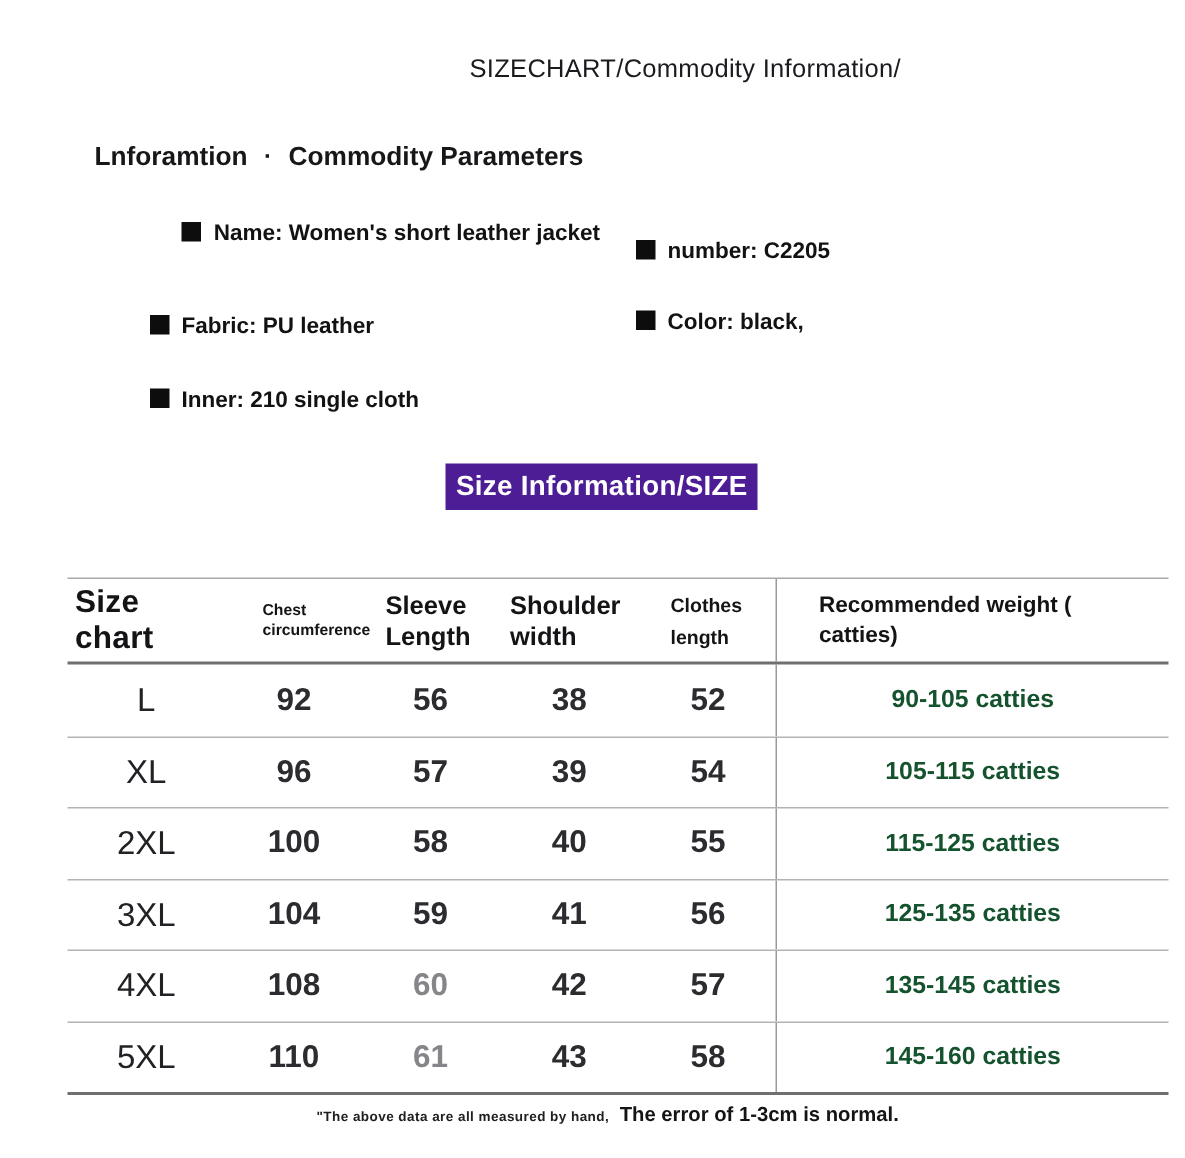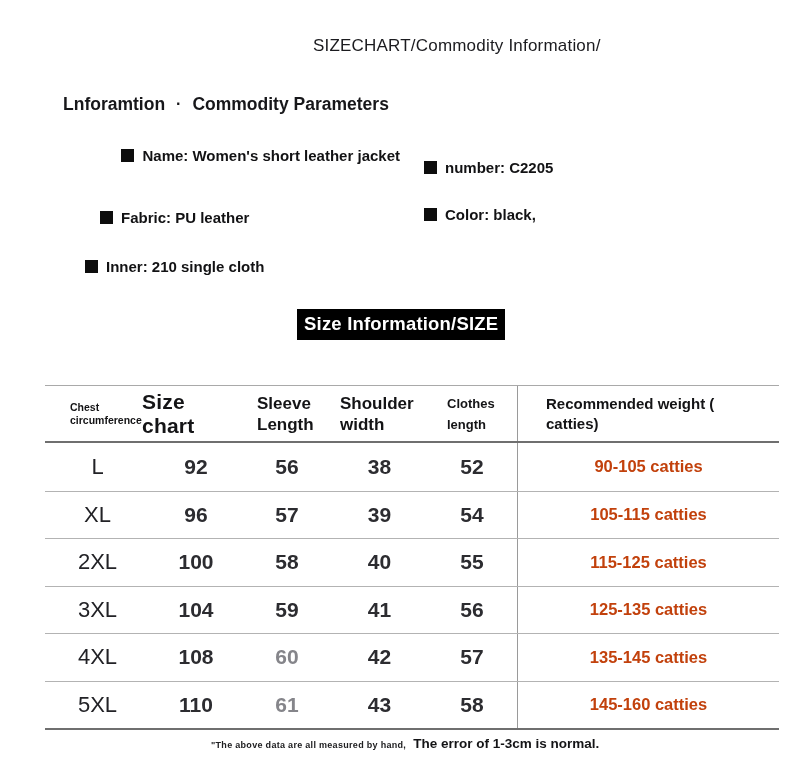--- a/index.html
+++ b/index.html
@@ -35,25 +35,25 @@
     width: 13px; height: 13px;
     background: #0d0d0d;
     margin-right: 8px;
     transform: translateY(1px);
     font-size: 0; line-height: 0;
   }
   .param-name   { left: 100px; top: 145px; width: 300px; text-align: right; }
   .param-number { left: 424px; top: 157px; }
   .param-fabric { left: 100px; top: 207px; }
   .param-color  { left: 424px; top: 204px; }
-  .param-inner  { left: 85px; top: 256px; }
+  .param-inner  { left: 100px; top: 256px; }
 
   .size-banner {
     left: 297px; top: 309px;
-    background: #000000;
+    background: #4c1d95;
     color: #ffffff;
     font-size: 18.5px; font-weight: bold;
     padding: 4px 7px 5px 7px;
     letter-spacing: 0.2px;
     text-align: right;
   }
 
   .size-table {
     left: 45px; top: 385px;
     width: 734px;
@@ -82,21 +82,21 @@
   .header .c1 { padding-left: 5px; font-size: 21px; letter-spacing: 0.2px; }
   .header .c2 { padding-left: 25px; font-size: 10.5px; line-height: 13px; }
   .header .c3 { padding-left: 15px; font-size: 17px; line-height: 21px; }
   .header .c4 { padding-left: 8px;  font-size: 17px; line-height: 21px; }
   .header .c5 { padding-left: 20px; font-size: 13px; line-height: 21px; }
   .header .c6 { padding-left: 28px; font-size: 15px; line-height: 20px; }
   .hlines span { display: block; }
 
   .data .c1 { font-size: 22px; color: #222226; }
   .data .c2, .data .c3, .data .c4, .data .c5 { font-size: 21px; color: #2c2c30; font-weight: bold; }
-  .data .c6 { font-size: 16.5px; font-weight: bold; color: #c2410c; }
+  .data .c6 { font-size: 16.5px; font-weight: bold; color: #14532d; }
   .data .muted { color: #85858a; }
 
   .footnote { left: 211px; top: 734px; white-space: nowrap; }
   .footnote .fn-small {
     font-size: 9px; font-weight: bold; color: #202022;
     letter-spacing: 0.3px;
     vertical-align: baseline;
   }
   .footnote .fn-large {
     font-size: 13.5px; font-weight: bold; color: #141416;
@@ -126,30 +126,30 @@
   <span class="bullet"></span><span>Color: black,</span>
 </div>
 <div class="abs param param-inner">
   <span class="bullet"></span><span>Inner: 210 single cloth</span>
 </div>
 
 <div class="abs size-banner">Size Information/SIZE</div>
 
 <div class="abs size-table">
   <div class="t-row header">
+    <div class="cell c1">
+      <div class="hlines">
+          <span>Size chart</span>
+        </div>
+    </div>
     <div class="cell c2">
       <div class="hlines">
         <span>Chest</span>
         <span>circumference</span>
       </div>
-    </div>
-    <div class="cell c1">
-      <div class="hlines">
-          <span>Size chart</span>
-        </div>
     </div>
     <div class="cell c3">
       <div class="hlines">
         <span>Sleeve</span>
         <span>Length</span>
       </div>
     </div>
     <div class="cell c4">
       <div class="hlines">
         <span>Shoulder</span>

